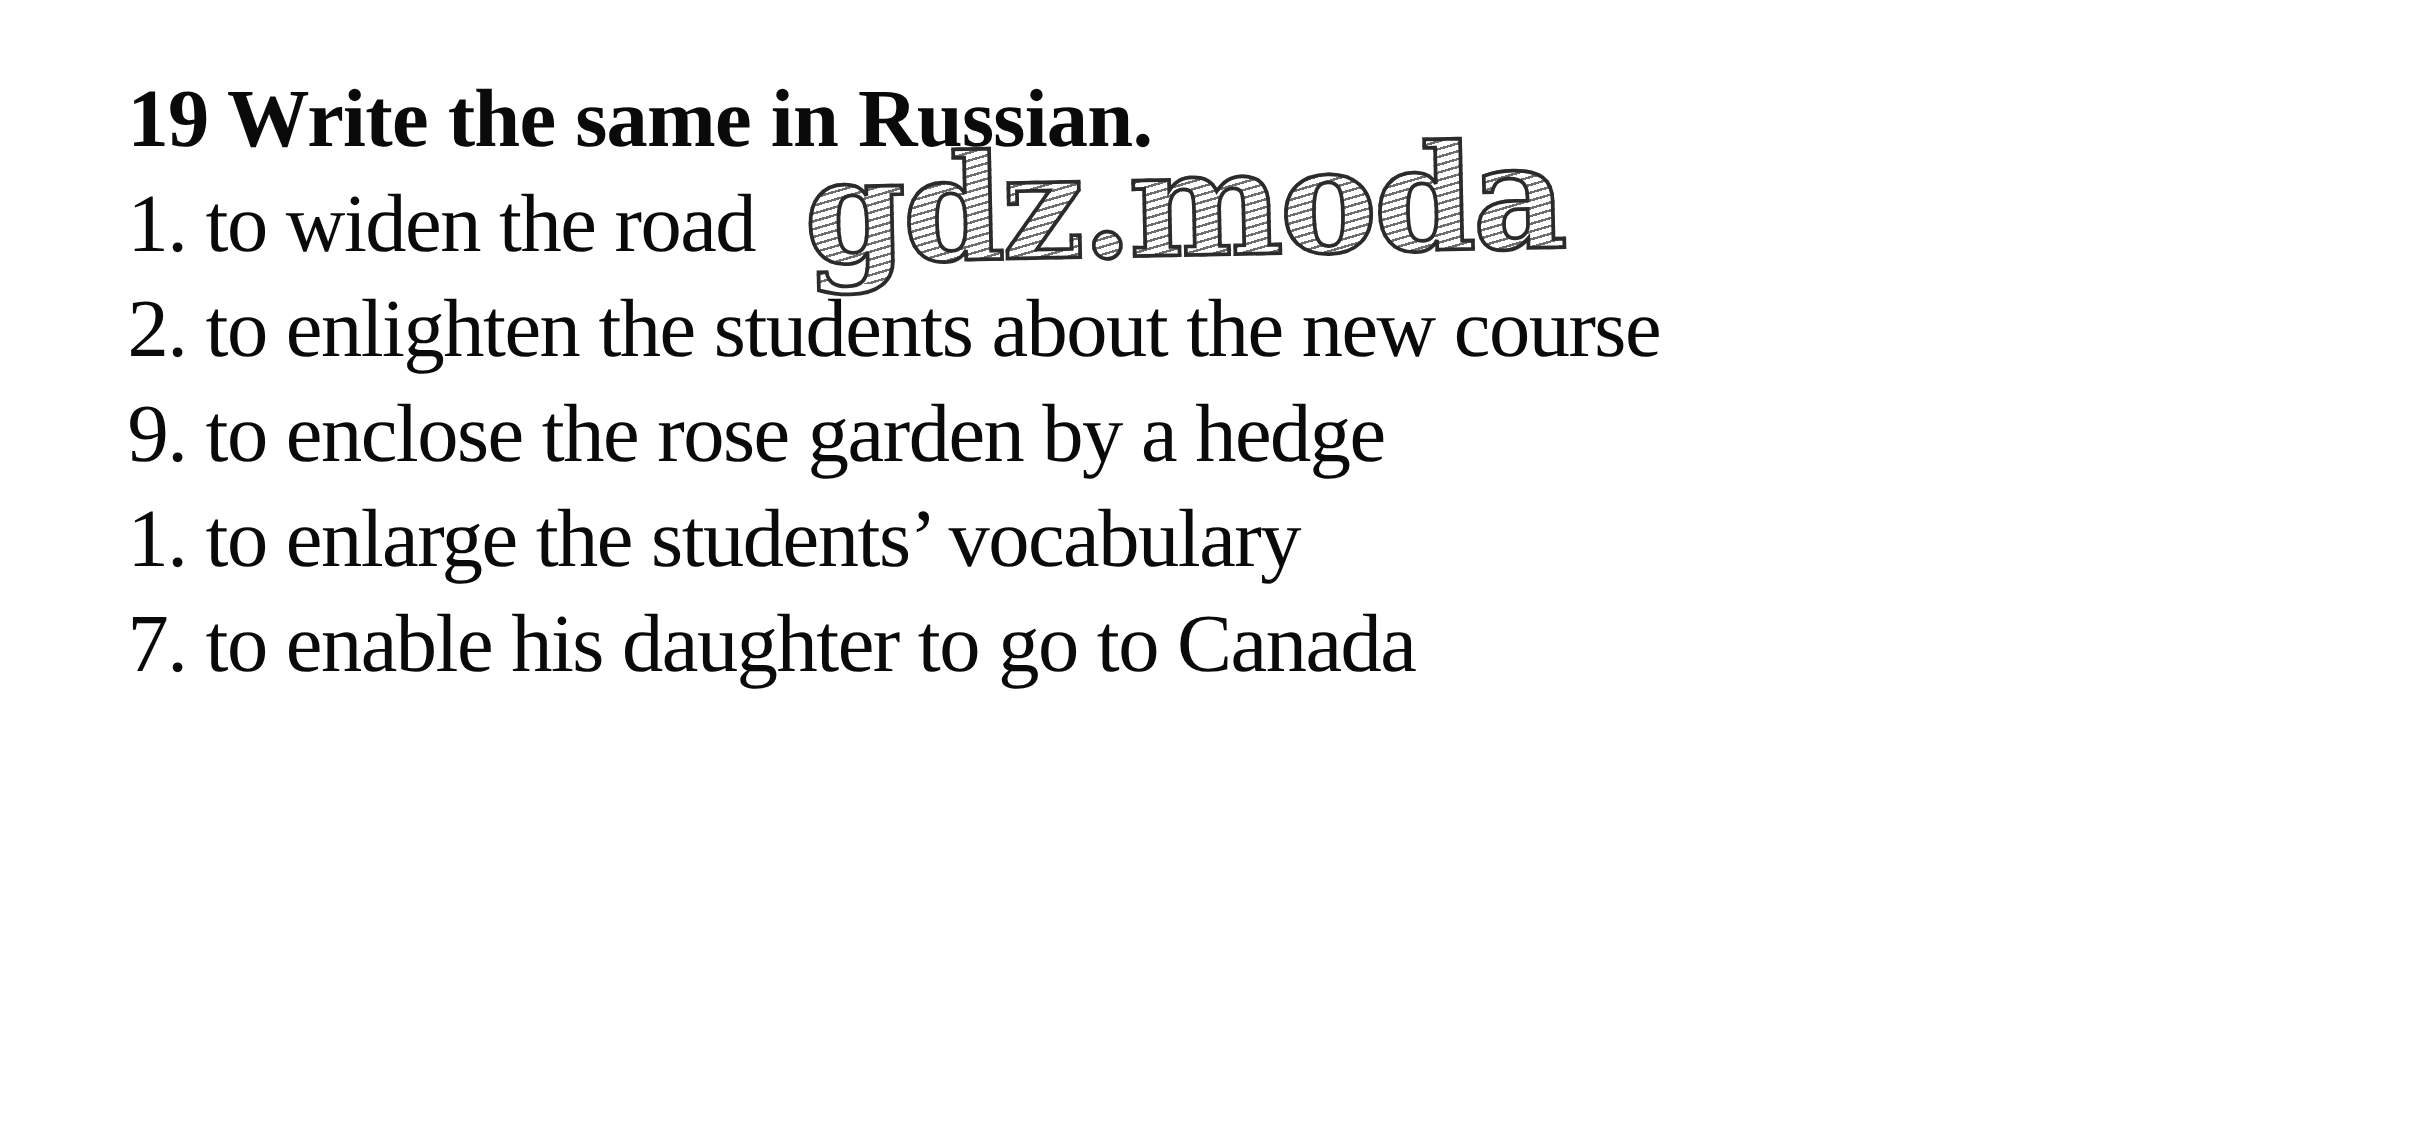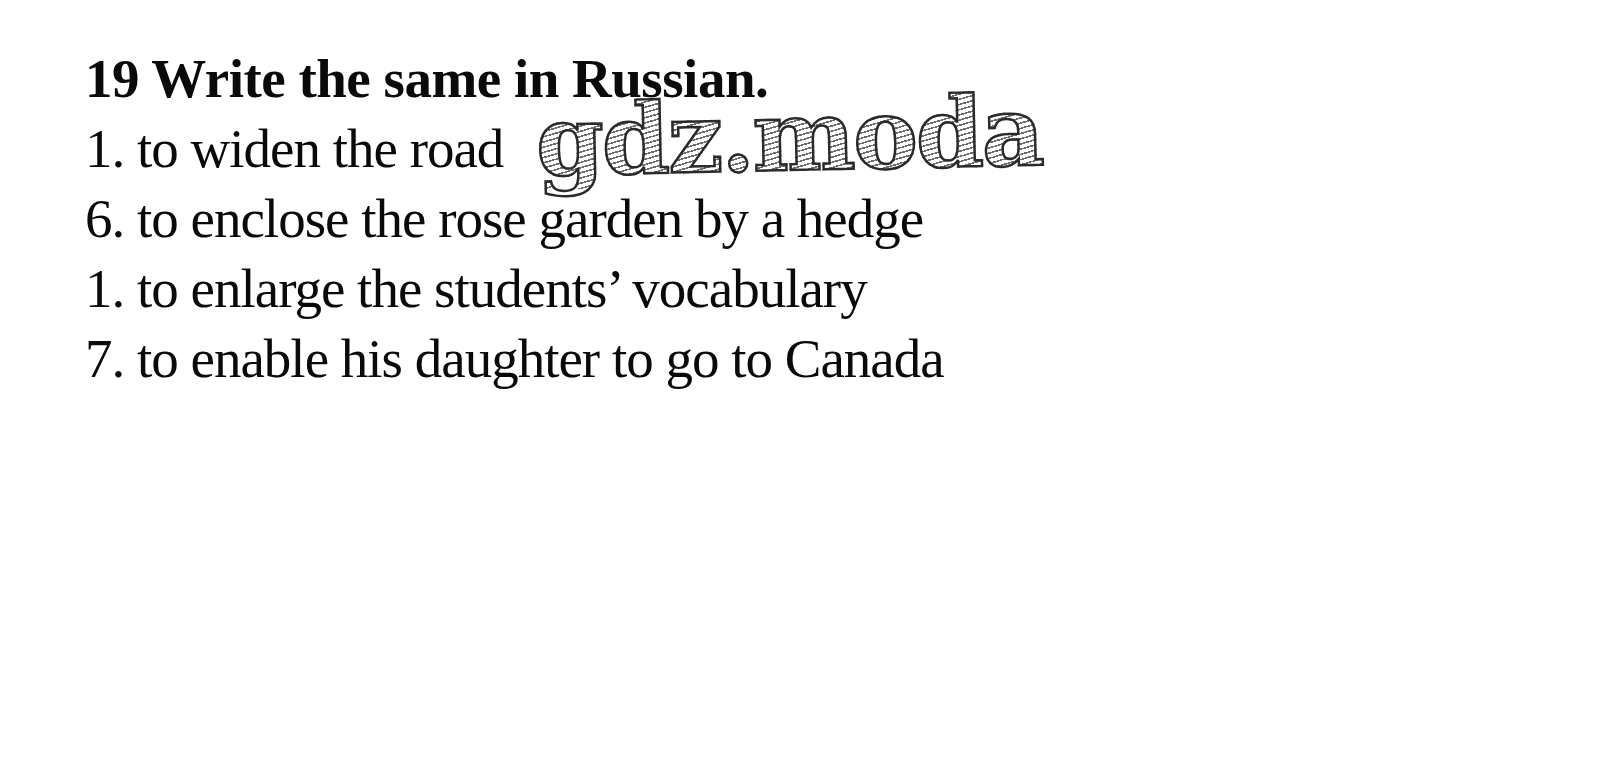--- a/index.html
+++ b/index.html
@@ -58,19 +58,20 @@
     -webkit-text-stroke: 2.5px #2b2b2b;
   }
 </style>
 </head>
 <body>
 
 <div class="page">
   <div class="content">
     <div class="title">19 Write the same in Russian.</div>
     <div class="line">1. to widen the road</div>
-    <div class="line">6. to enclose the rose garden by a hedge</div>
+    <div class="line">2. to enlighten the students about the new course</div>
+    <div class="line">9. to enclose the rose garden by a hedge</div>
     <div class="line">1. to enlarge the students’ vocabulary</div>
     <div class="line">7. to enable his daughter to go to Canada</div>
   </div>
 
   <div class="watermark">gdz.moda</div>
 </div>
 
 </body></html>

